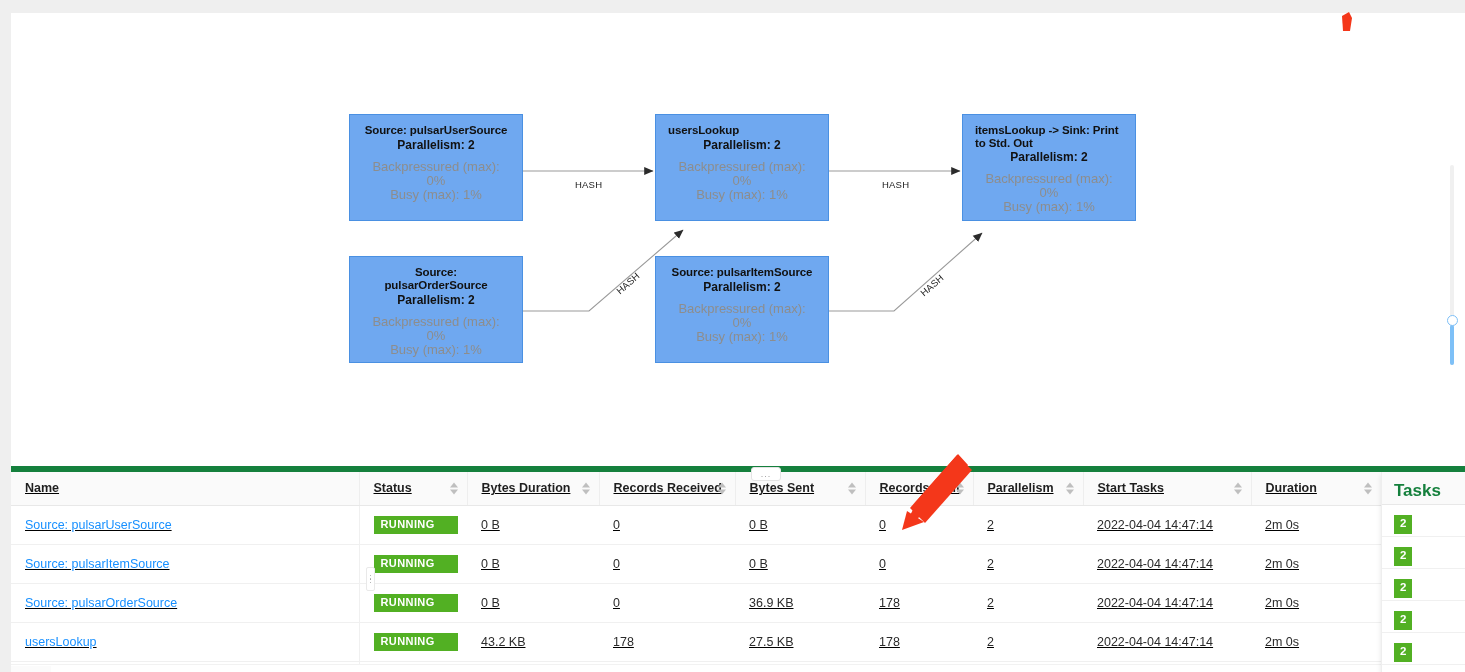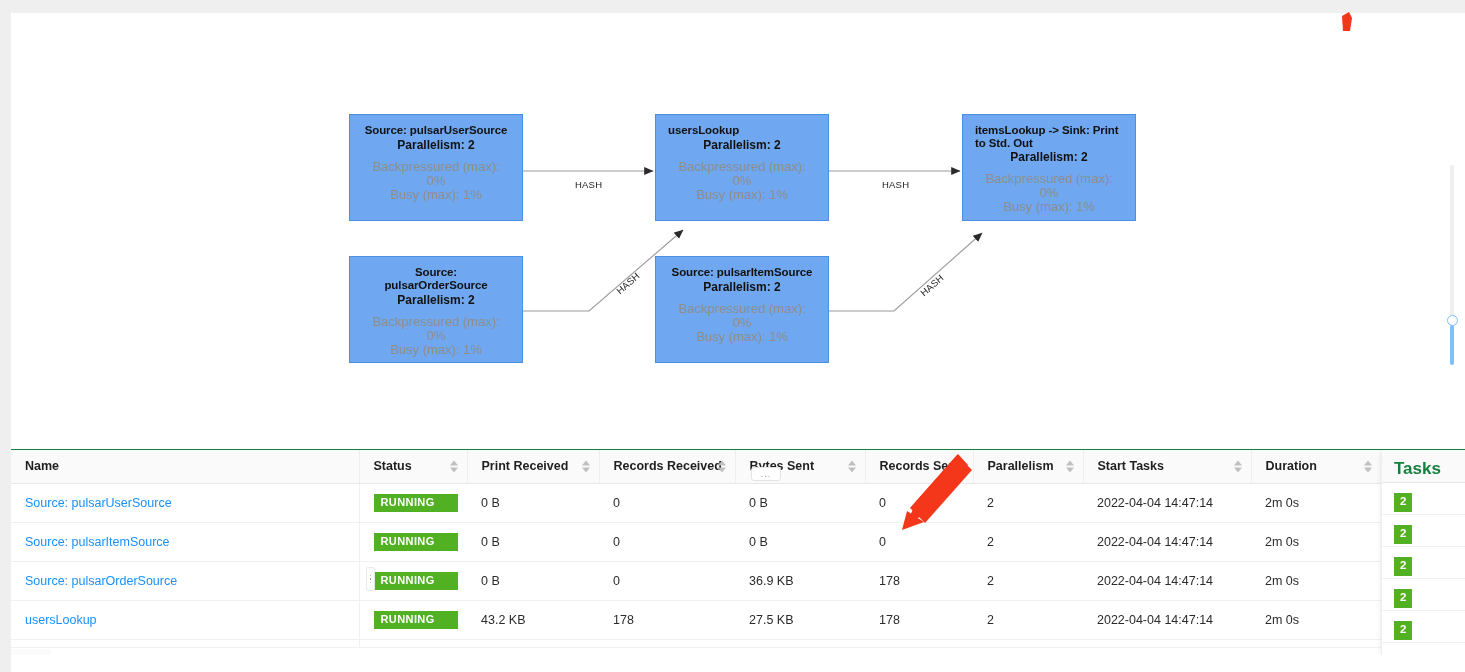--- a/index.html
+++ b/index.html
@@ -119,25 +119,26 @@
     border-radius: 3px;
     display: flex; align-items: center; justify-content: center;
     font-size: 9px; color: #9a9a9a; line-height: 1;
     letter-spacing: 1px;
     z-index: 20;
   }
 
   
   .table-wrap {
     position: absolute;
-    left: 0; top: 436px;
+    left: 0; top: 453px;
     width: 1454px; height: 206px;
     background: #ffffff;
-    border-top: 1px solid #15803d;
+    border-top: 6px solid #15803d;
     overflow: hidden;
+    text-decoration: underline;
   }
   table.vtx {
     border-collapse: collapse;
     width: 1390px;
     table-layout: fixed;
     font-size: 12.5px;
   }
   table.vtx th {
     background: #fafafa;
     color: #1f1f1f;
@@ -361,21 +362,21 @@
               <span>Name</span>
             </th>
             <th>
               <span>Status</span>
               <span class="sorter">
                   <i class="up"></i>
                   <i class="dn"></i>
                 </span>
             </th>
             <th>
-              <span>Print Received</span>
+              <span>Bytes Duration</span>
               <span class="sorter">
                   <i class="up"></i>
                   <i class="dn"></i>
                 </span>
             </th>
             <th>
               <span>Records Received</span>
               <span class="sorter">
                   <i class="up"></i>
                   <i class="dn"></i>

